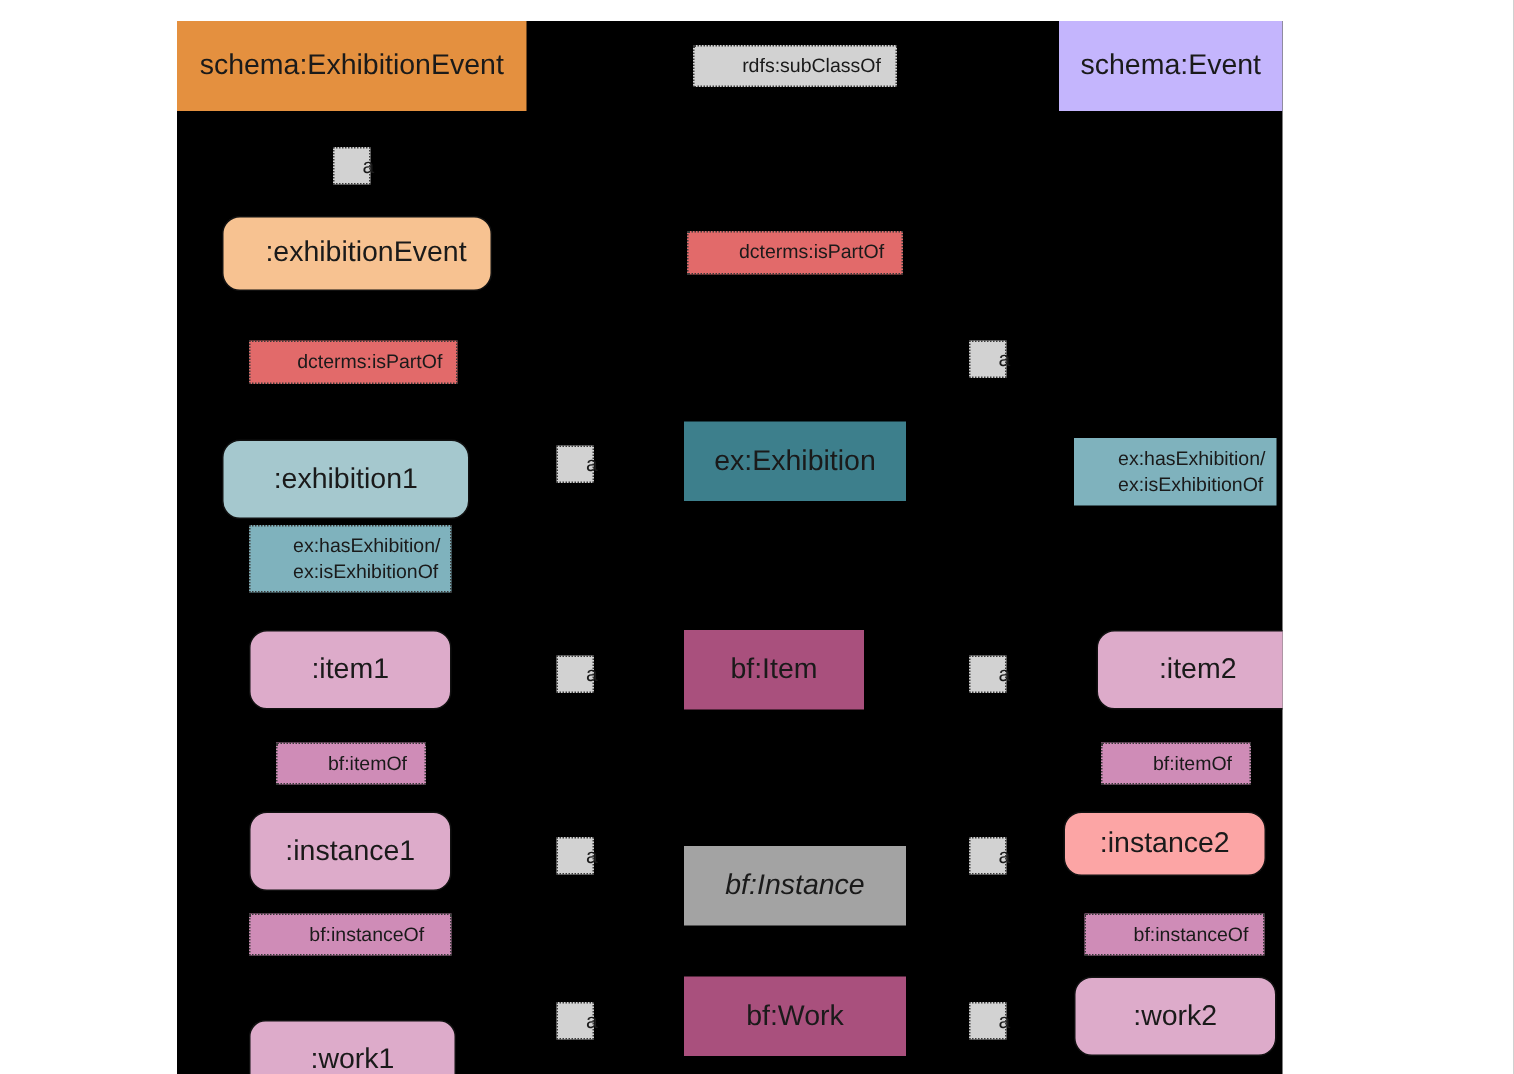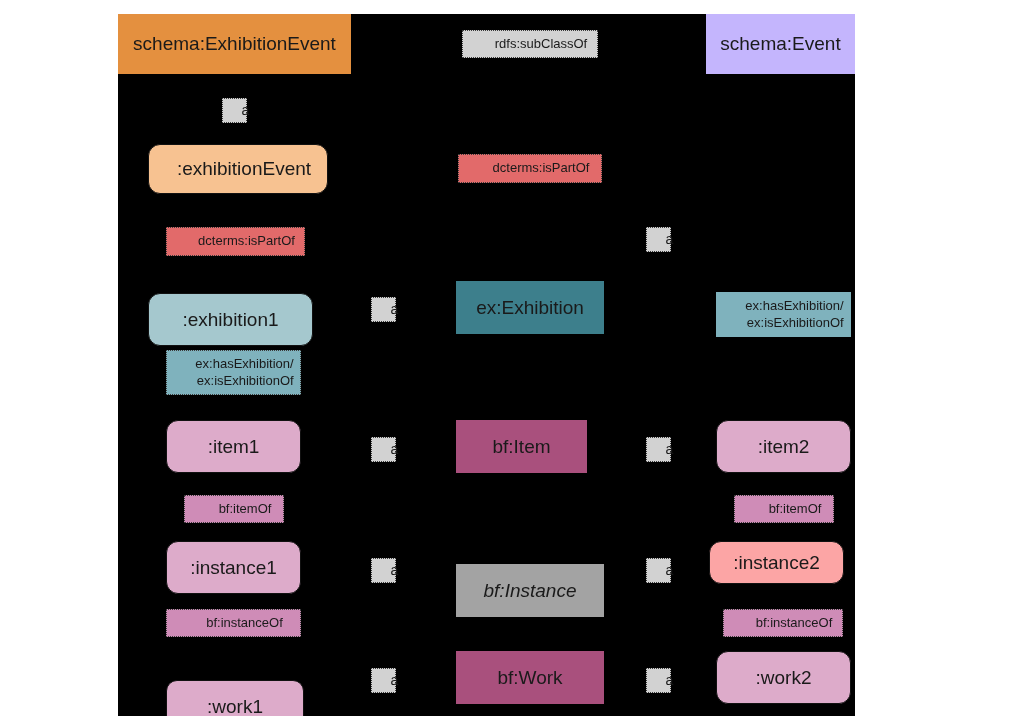--- a/index.html
+++ b/index.html
@@ -55,21 +55,21 @@
     font-size: 19px;
   }
 
   
   .edge-label {
     position: absolute;
     box-sizing: border-box;
     display: flex;
     align-items: center;
     justify-content: center;
-    text-align: right;
+    text-align: left;
     color: #1a1a1a;
     font-size: 13px;
     line-height: 1.25;
     white-space: pre-line;
     border: 1.5px dotted #3a3a3a;
     padding-left: 22px;
   }
 
   .edge-label.plain {
     border: none;
@@ -84,22 +84,22 @@
 
 <div id="stage" style="background: rgb(255, 255, 255);">
   <div id="canvas" style="background: rgb(0, 0, 0);">
 
   <div class="node cls" style="left: 0px; top: 0px; width: 233px; height: 60px; background: rgb(228, 144, 63); color: rgb(26, 26, 26);">schema:ExhibitionEvent</div>
       <div class="node cls" style="left: 588px; top: 0px; width: 149px; height: 60px; background: #c4b5fd; color: rgb(26, 26, 26);">schema:Event</div>
       <div class="node inst" style="left: 30px; top: 130px; width: 180px; height: 50px; background: rgb(247, 194, 145); color: rgb(26, 26, 26); padding-left: 12px;">:exhibitionEvent</div>
       <div class="node inst" style="left: 30px; top: 267px; width: 165px; height: 53px; background: rgb(165, 200, 206); color: rgb(26, 26, 26); margin-top: 12px;">:exhibition1</div>
       <div class="node cls" style="left: 338px; top: 267px; width: 148px; height: 53px; background: rgb(61, 127, 140); color: rgb(26, 26, 26);">ex:Exhibition</div>
       <div class="node inst" style="left: 48px; top: 406px; width: 135px; height: 53px; background: rgb(221, 171, 202); color: rgb(26, 26, 26);">:item1</div>
-      <div class="node cls" style="left: 338px; top: 406px; width: 131px; height: 53px; background: rgb(169, 80, 125); color: rgb(26, 26, 26);">bf:Item</div>
-      <div class="node inst" style="left: 598px; top: 406px; width: 135px; height: 53px; background: rgb(221, 171, 202); color: rgb(26, 26, 26);">:item2</div>
+      <div class="node cls" style="left: 338px; top: 406px; width: 120px; height: 53px; background: rgb(169, 80, 125); color: rgb(26, 26, 26);">bf:Item</div>
+      <div class="node inst" style="left: 613px; top: 406px; width: 135px; height: 53px; background: rgb(221, 171, 202); color: rgb(26, 26, 26);">:item2</div>
       <div class="node inst" style="left: 48px; top: 527px; width: 135px; height: 53px; background: rgb(221, 171, 202); color: rgb(26, 26, 26);">:instance1</div>
       <div class="node cls" style="left: 338px; top: 550px; width: 148px; height: 53px; background: #a3a3a3; color: rgb(26, 26, 26); font-style: italic;">bf:Instance</div>
       <div class="node inst" style="left: 591px; top: 527px; width: 135px; height: 43px; background: #fca5a5; color: rgb(26, 26, 26);">:instance2</div>
       <div class="node inst" style="left: 48px; top: 666px; width: 138px; height: 53px; background: rgb(221, 171, 202); color: rgb(26, 26, 26); border-radius: 11px;">:work1</div>
       <div class="node cls" style="left: 338px; top: 637px; width: 148px; height: 53px; background: rgb(169, 80, 125); color: rgb(26, 26, 26);">bf:Work</div>
       <div class="node inst" style="left: 598px; top: 637px; width: 135px; height: 53px; background: rgb(221, 171, 202); color: rgb(26, 26, 26);">:work2</div>
       <div class="edge-label" style="left: 344px; top: 16px; width: 136px; height: 28px; background: rgb(210, 210, 210); font-size: 13px;">rdfs:subClassOf</div>
       <div class="edge-label edge-a" style="left: 104px; top: 84px; width: 25px; height: 25px; background: rgb(210, 210, 210); font-size: 14px;">a</div>
       <div class="edge-label" style="left: 340px; top: 140px; width: 144px; height: 29px; background: rgb(226, 106, 106); font-size: 13px;">dcterms:isPartOf</div>
       <div class="edge-label" style="left: 48px; top: 213px; width: 139px; height: 29px; background: rgb(226, 106, 106); font-size: 13px;">dcterms:isPartOf</div>

